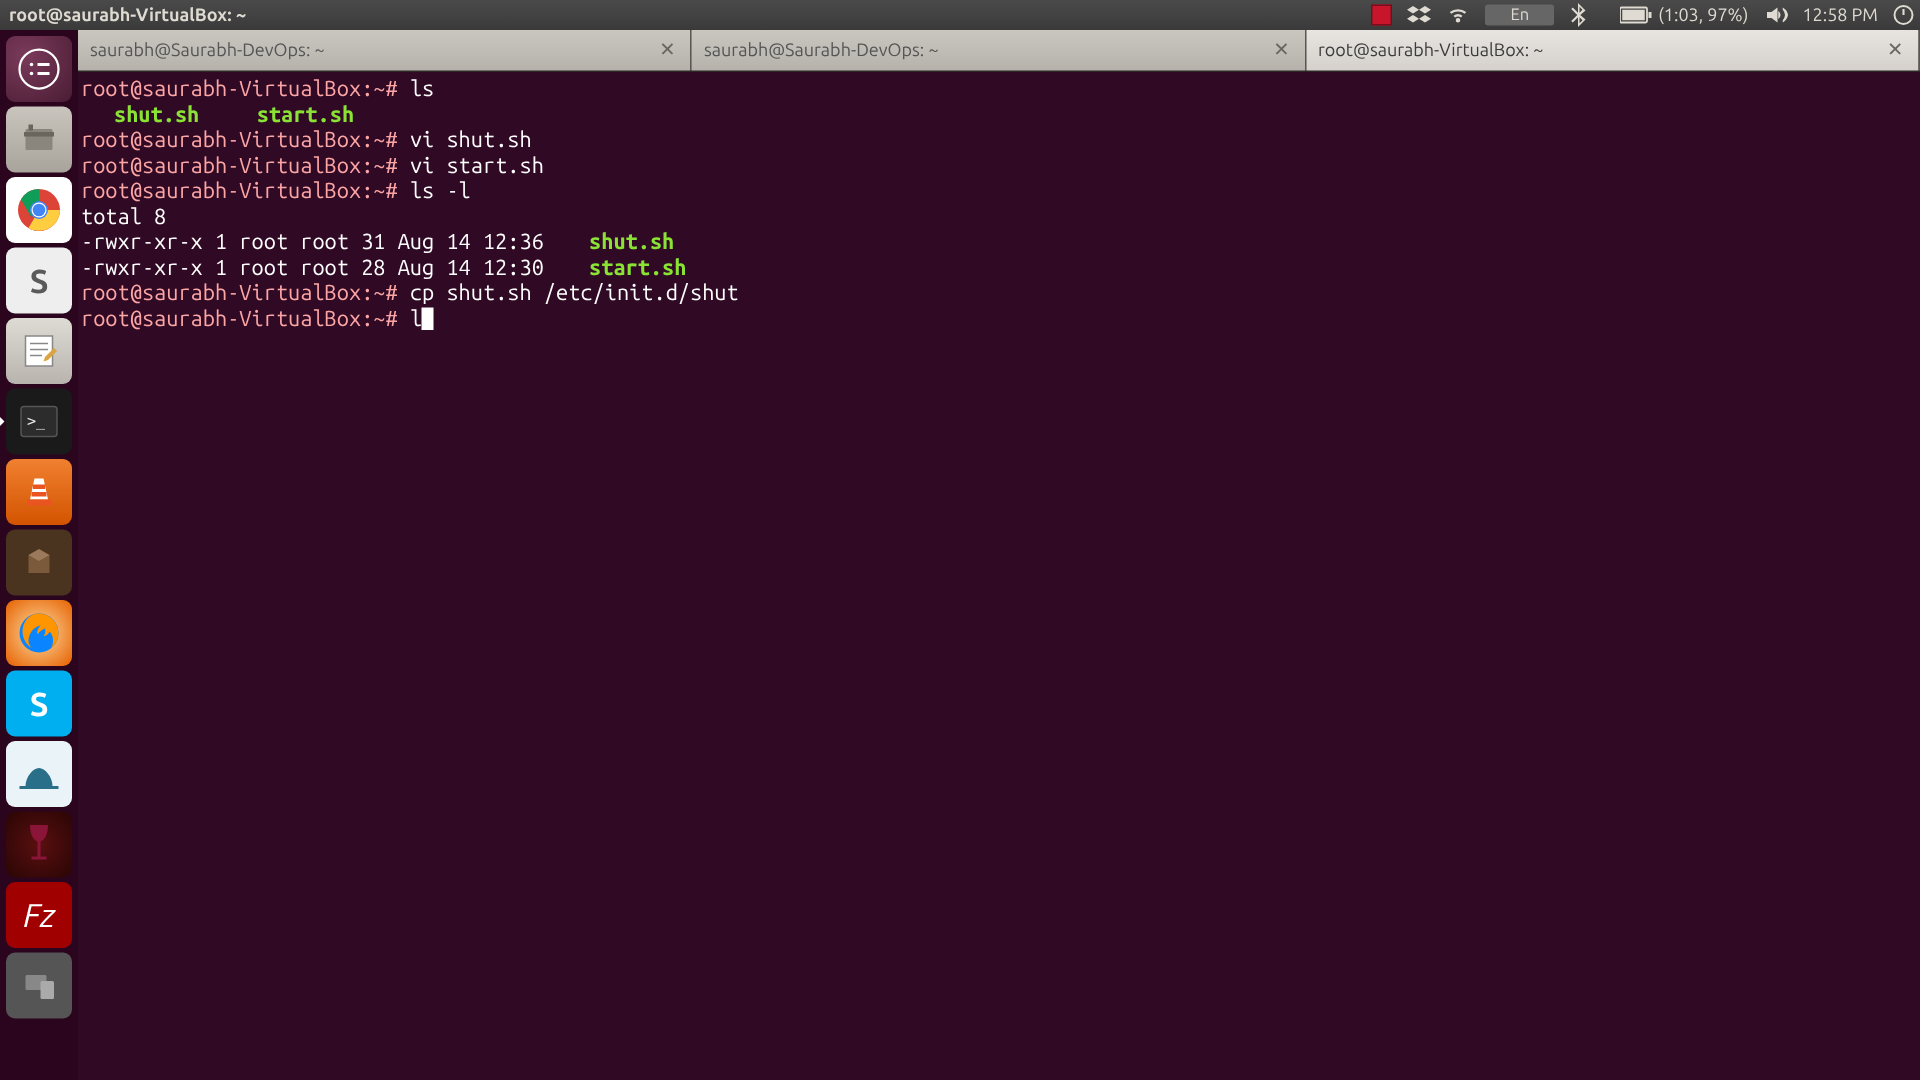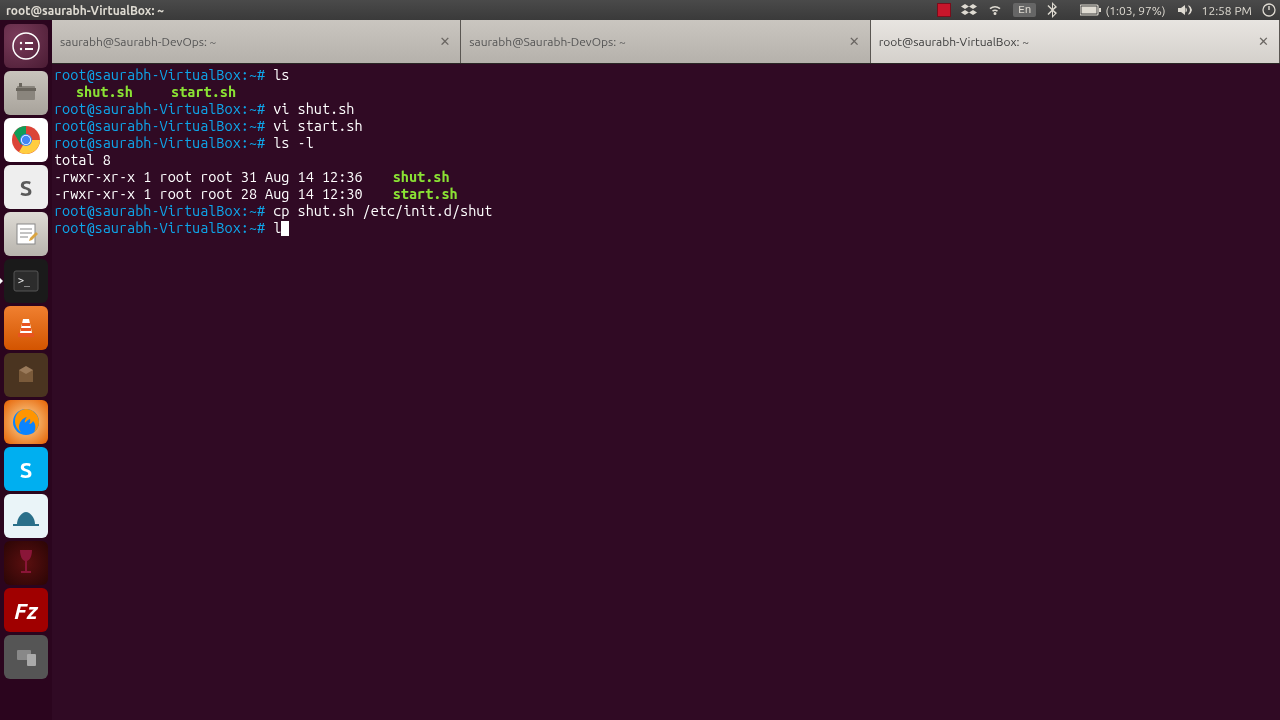--- a/index.html
+++ b/index.html
@@ -76,21 +76,21 @@
   position: absolute;
   left: 52px;
   top: 20px;
   right: 0;
   bottom: 0;
   background: #300a24;
   display: flex;
   flex-direction: column;
 }
 .tabbar {
-  height: 44px;
+  height: 28px;
   background: linear-gradient(to bottom, #4f4b47, #3c3936);
   display: flex;
   border-bottom: 1px solid #2a2725;
 }
 .tab {
   flex: 1;
   display: flex;
   align-items: center;
   padding: 0 8px;
   font-size: 12px;
@@ -113,21 +113,21 @@
   flex: 1;
   padding: 2px 2px;
   font-family: "Ubuntu Mono", "DejaVu Sans Mono", monospace;
   font-size: 14.5px;
   line-height: 17px;
   color: #ffffff;
   white-space: pre;
   overflow: hidden;
 }
 .tline { display:block; }
-.prompt { color: #0ea5e9; }
+.prompt { color: #fca5a5; }
 .green { color: #8ae234; font-weight: bold; margin-left: 22px; }
 .cursor {
   display: inline-block;
   width: 8px;
   height: 15px;
   background: #ffffff;
   vertical-align: text-bottom;
 }
 svg { display:block; }
 </style>
@@ -144,21 +144,21 @@
     <span>
       <svg width="16" height="16" viewBox="0 0 16 16">
           <path fill="#dfdbd2" d="M4 2l4 2.5L4 7 0 4.5z M12 2l4 2.5L12 7 8 4.5z M4 8l4 2.5L4 13 0 10.5z M12 8l4 2.5L12 13 8 10.5z"></path>
         </svg>
     </span>
     <span>
       <svg width="16" height="16" viewBox="0 0 16 16">
           <path fill="#dfdbd2" d="M8 13a1.5 1.5 0 100-3 1.5 1.5 0 000 3zm-3-4.5a5 5 0 016 0l-1 1.2a3.4 3.4 0 00-4 0zM2.5 6a9 9 0 0111 0l-1 1.2a7.4 7.4 0 00-9 0z"></path>
         </svg>
     </span>
-    <span style="background:#666;padding:1px 5px;border-radius:2px;font-size:11px;font-family:Liberation Mono, monospace;">En</span>
+    <span style="background:#666;padding:1px 17px;border-radius:2px;font-size:11px;">En</span>
     <span>
       <svg width="12" height="16" viewBox="0 0 12 16">
           <path fill="#dfdbd2" d="M6 0v6.5L2.5 3 1.5 4 5.5 8l-4 4 1 1L6 9.5V16l5-5-3.5-3L11 5zM7 2.5L9 4.5 7 6.5zm0 7L9 11.5 7 13.5z"></path>
         </svg>
     </span>
     <span style="display:flex;align-items:center;gap:3px;margin-left:12px;">
       <svg width="22" height="12" viewBox="0 0 22 12">
           <rect x="0" y="1" width="18" height="10" rx="1" fill="none" stroke="#dfdbd2" stroke-width="1.2"></rect>
           <rect x="1.5" y="2.5" width="15" height="7" fill="#dfdbd2"></rect>
           <rect x="19" y="4" width="2" height="4" fill="#dfdbd2"></rect>
@@ -248,21 +248,21 @@
     <svg width="30" height="24" viewBox="0 0 30 24">
         <path fill="#2a6f8a" d="M6 20c0-6 5-12 9-12s9 6 9 12"></path>
         <rect x="2" y="20" width="26" height="2" fill="#2a6f8a"></rect>
       </svg>
   </div>
   <div class="launcher-item li-wine">
     <svg width="24" height="30" viewBox="0 0 24 30">
         <path fill="#8a1538" d="M6 2h12c0 6-2 10-5 11v10h4v2H7v-2h4V13C8 12 6 8 6 2z"></path>
       </svg>
   </div>
-  <div class="launcher-item li-fz" style="font-weight:bold;font-style:italic;">Fz</div>
+  <div class="launcher-item li-fz" style="font-weight:normal;font-style:italic;">Fz</div>
   <div class="launcher-item li-devices">
     <svg width="26" height="26" viewBox="0 0 26 26">
         <rect x="4" y="6" width="14" height="10" rx="1" fill="#888"></rect>
         <rect x="14" y="10" width="9" height="12" rx="1" fill="#aaa"></rect>
       </svg>
   </div>
 </div>
 
 <div class="terminal-window">
   <div class="tabbar">

